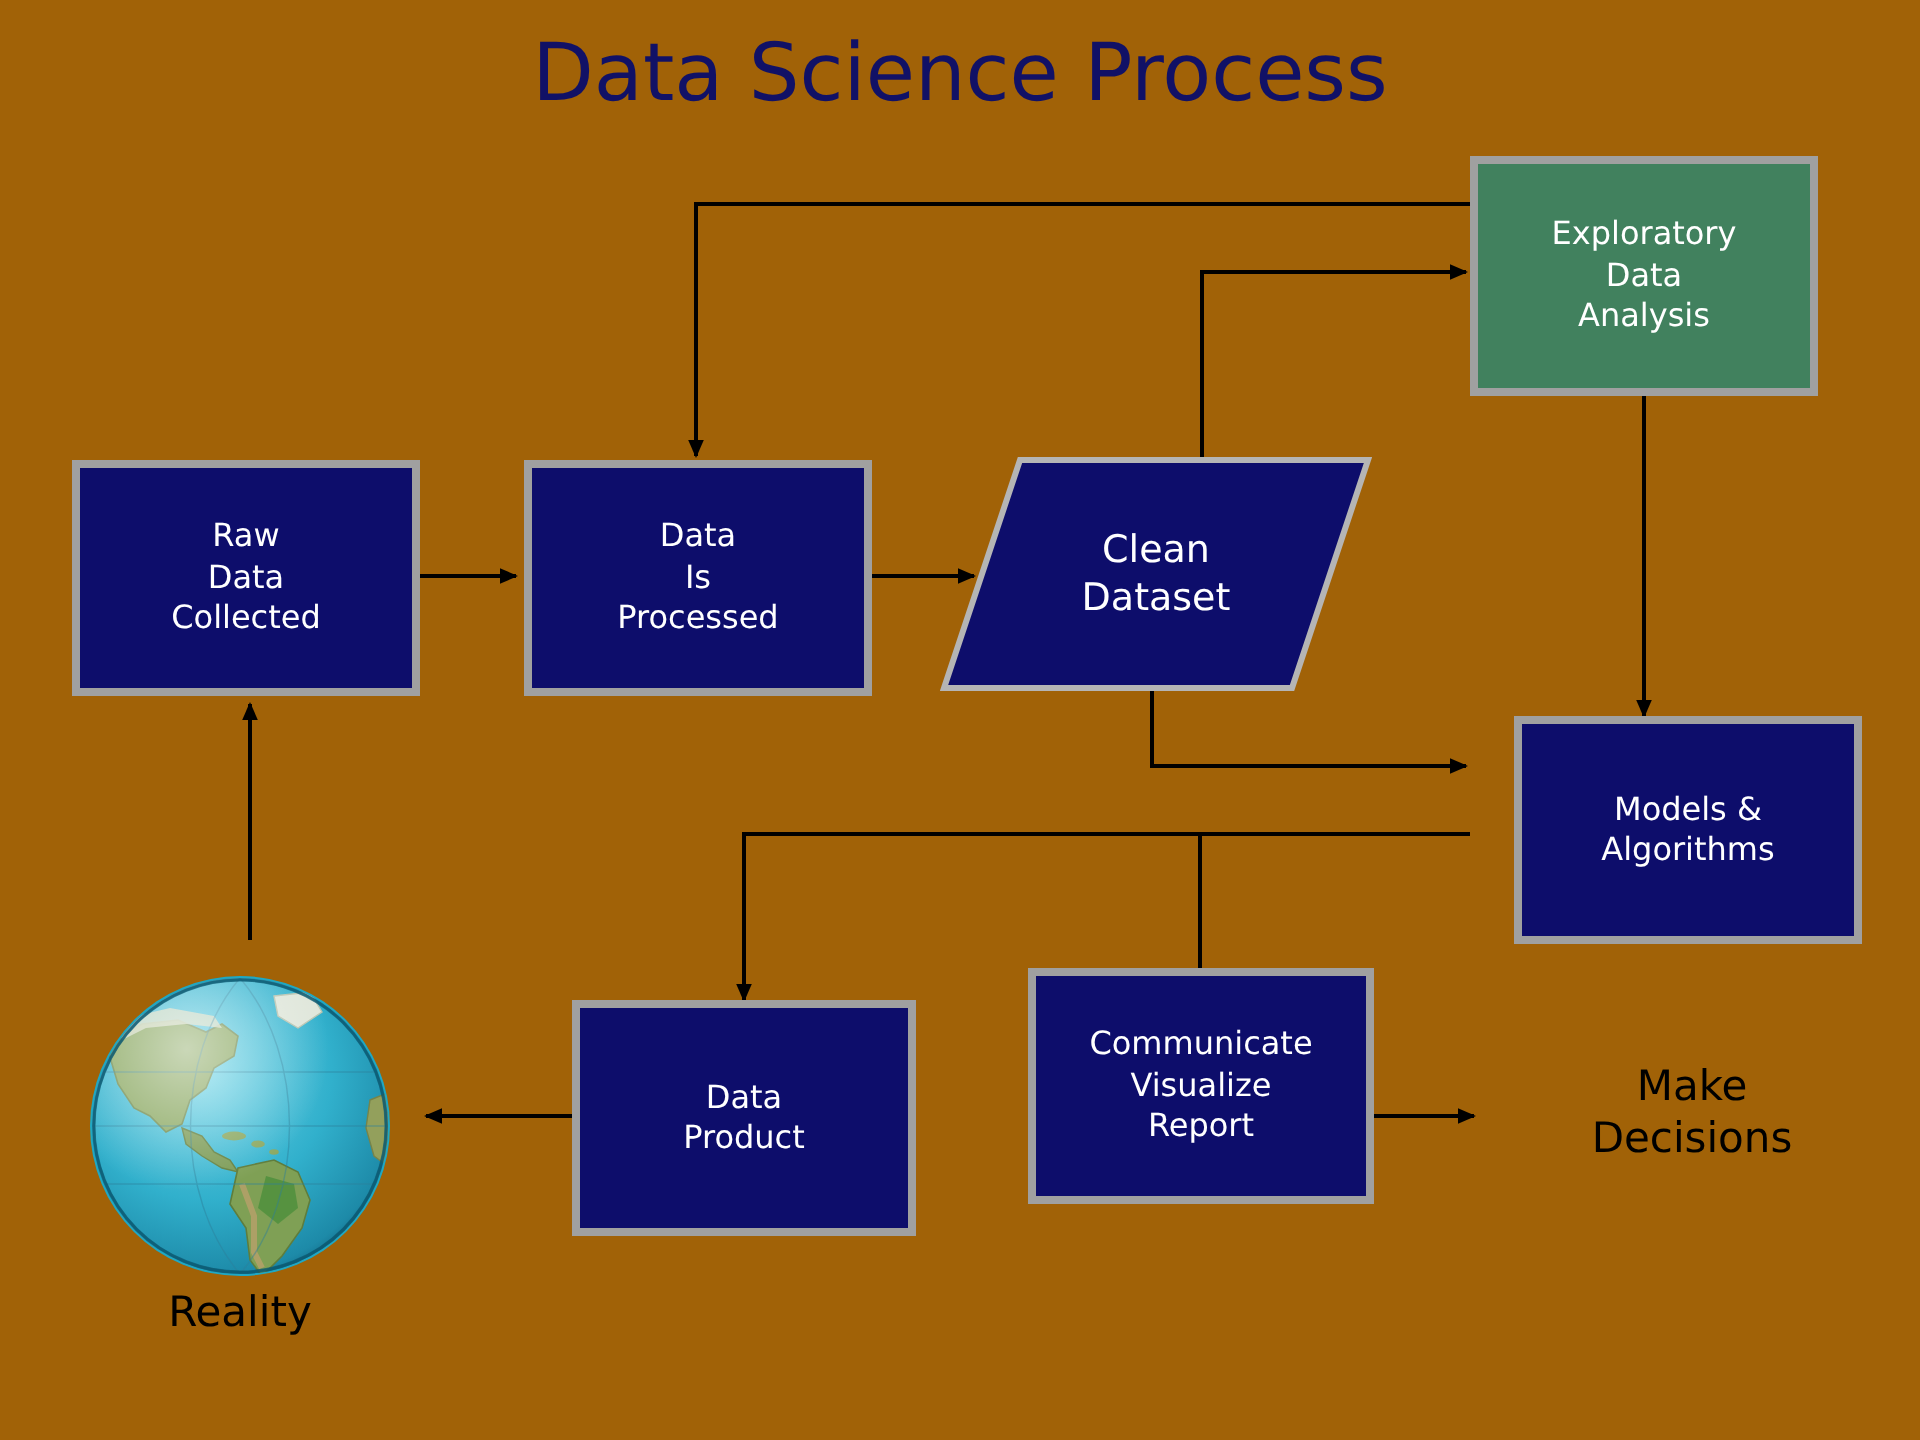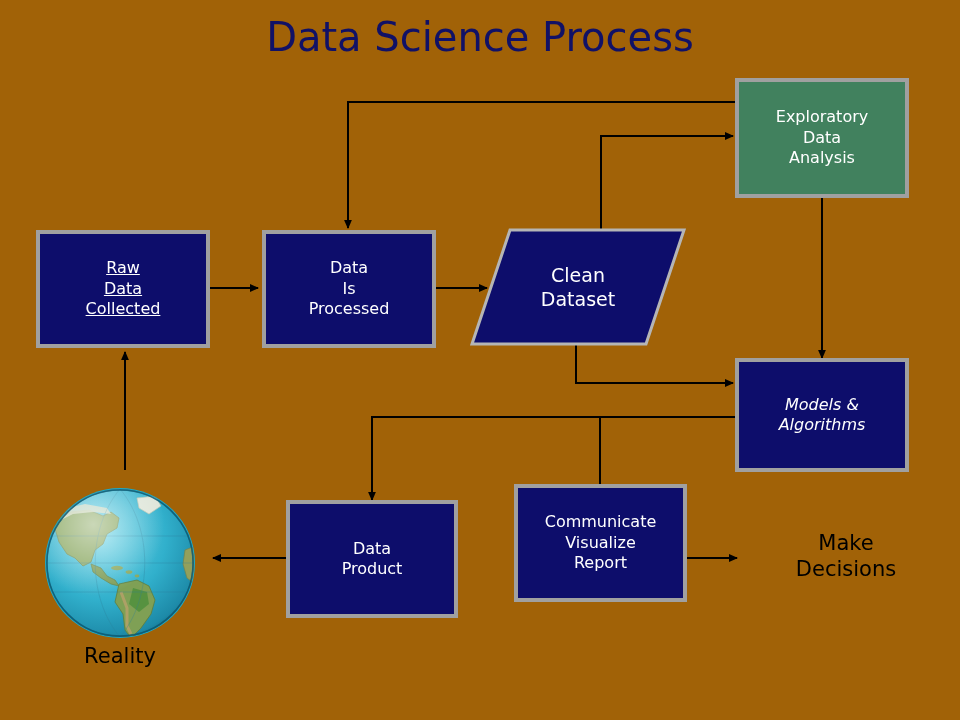--- a/index.html
+++ b/index.html
@@ -135,21 +135,21 @@
       <path d="M735,417 L600,417 L600,500"></path>
 
       <path d="M286,558 L213,558"></path>
 
       <path d="M125,470 L125,352"></path>
 
       <path d="M687,558 L737,558"></path>
     </g>
   </svg>
 
-  <div class="node" id="node-raw-data-collected" style="left:36px; top:230px; width:174px; height:118px;text-decoration:underline;">
+  <div class="node" id="node-raw-data-collected" style="left:36px; top:230px; width:174px; height:118px;">
     <span>Raw
 Data
 Collected</span>
   </div>
 
   <div class="node" id="node-data-is-processed" style="left:262px; top:230px; width:174px; height:118px;">
     <span>Data
 Is
 Processed</span>
   </div>
@@ -161,21 +161,21 @@
     <div class="para-label">Clean
 Dataset</div>
   </div>
 
   <div class="node green" id="node-exploratory-data-analysis" style="left:735px; top:78px; width:174px; height:120px;">
     <span>Exploratory
 Data
 Analysis</span>
   </div>
 
-  <div class="node" id="node-models-and-algorithms" style="left:735px; top:358px; width:174px; height:114px;font-style:italic;">
+  <div class="node" id="node-models-and-algorithms" style="left:757px; top:358px; width:174px; height:114px;">
     <span>Models &amp;
 Algorithms</span>
   </div>
 
   <div class="node" id="node-data-product" style="left:286px; top:500px; width:172px; height:118px;">
     <span>Data
 Product</span>
   </div>
 
   <div class="node" id="node-communicate-visualize-report" style="left:514px; top:484px; width:173px; height:118px;">

